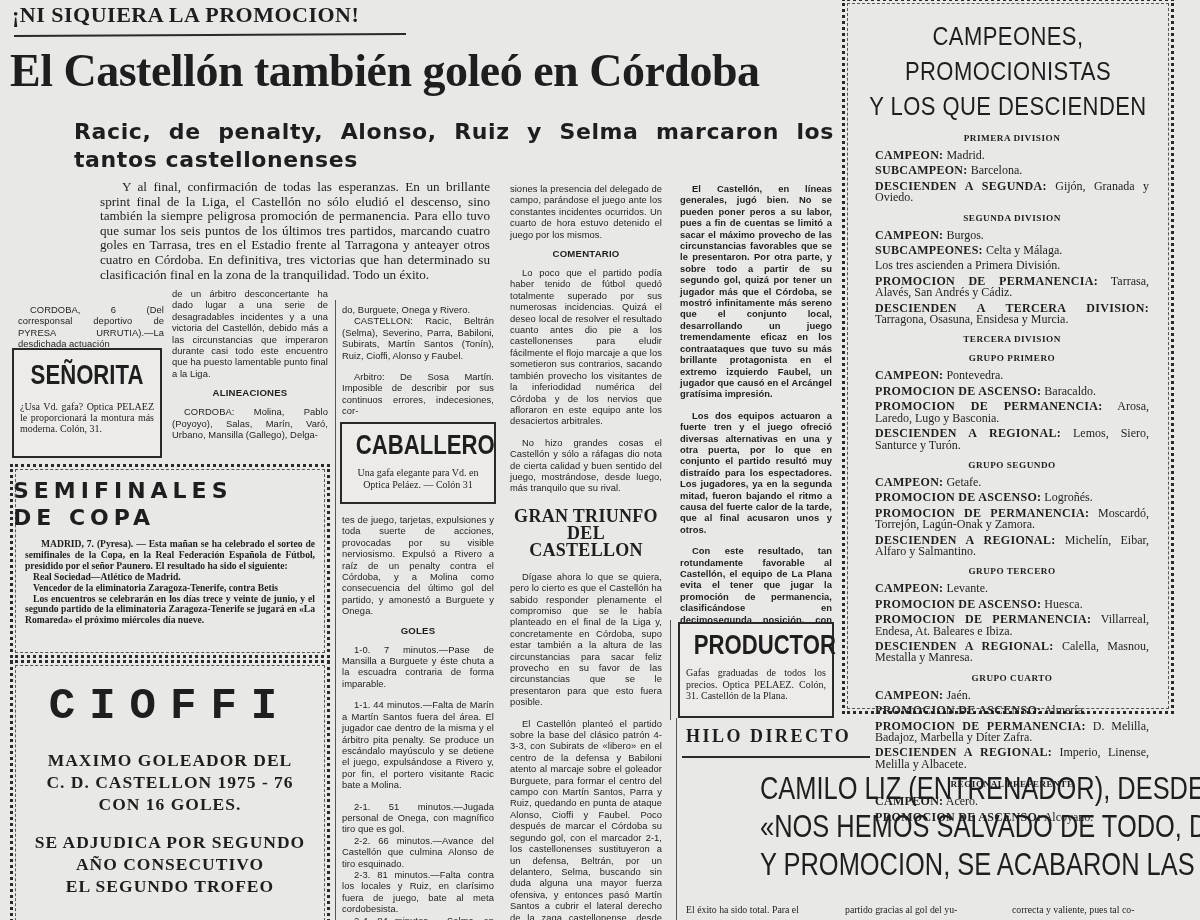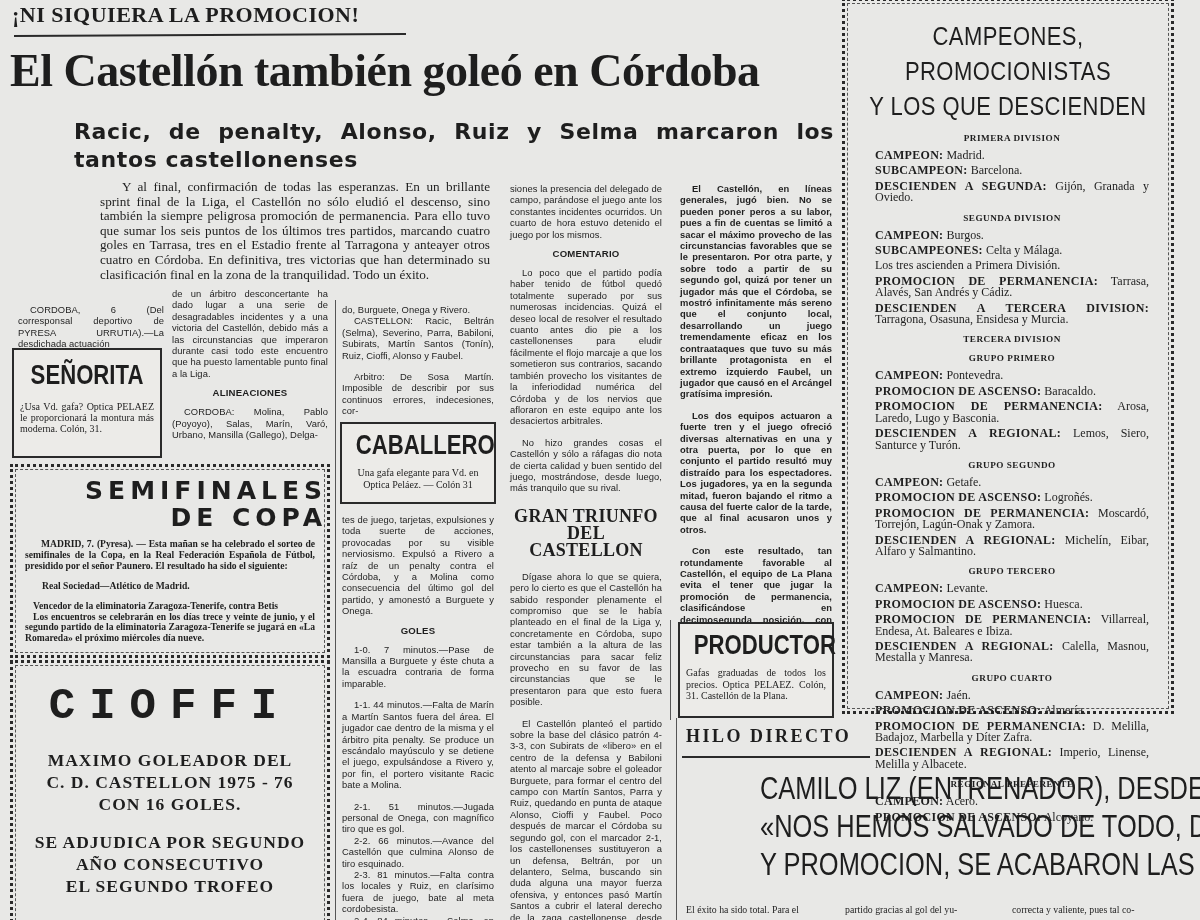--- a/index.html
+++ b/index.html
@@ -44,27 +44,27 @@
   <div class="serif ad-text" style="margin:10px 6px 0 6px;font-size:10px;line-height:11px;text-align:justify;">¿Usa Vd. gafa? Optica PELAEZ le proporcionará la montura más moderna. Colón, 31.</div>
 </div>
 
 <div class="abs" style="left:172px;top:288px;width:156px;">
   <p class="p">de un árbitro desconcertante ha dado lugar a una serie de desagradables incidentes y a una victoria del Castellón, debido más a las circunstancias que imperaron durante casi todo este encuentro que ha puesto lamentable punto final a la Liga.</p>
   <div class="sub">ALINEACIONES</div>
   <p class="p ind">CORDOBA: Molina, Pablo (Poyoyo), Salas, Marín, Varó, Urbano, Mansilla (Gallego), Delga-</p>
 </div>
 
 <div class="abs star-border" style="left:10px;top:464px;width:314px;height:188px;">
-  <div class="serif" style="text-align:right;font-weight:bold;font-size:25px;letter-spacing:5px;margin-top:10px;line-height:27px;font-family:'DejaVu Sans',sans-serif;">
+  <div class="serif" style="text-align:left;font-weight:bold;font-size:22px;letter-spacing:5px;margin-top:10px;line-height:27px;font-family:'DejaVu Sans',sans-serif;">
     <div>SEMIFINALES</div>
     <div>DE COPA</div>
   </div>
   <div class="serif" style="margin:8px 12px 0 12px;font-size:9.6px;line-height:10.9px;text-align:justify;font-weight:bold;">
     <p style="margin:0;text-indent:16px;">MADRID, 7. (Pyresa). — Esta mañan se ha celebrado el sorteo de semifinales de la Copa, en la Real Federación Española de Fútbol, presidido por el señor Paunero. El resultado ha sido el siguiente:</p>
-    <p style="margin:9px;text-indent:8px;">Real Sociedad—Atlético de Madrid.</p>
+    <p style="margin:0;text-indent:8px;">Real Sociedad—Atlético de Madrid.</p>
     <p style="margin:0;text-indent:8px;">Vencedor de la eliminatoria Zaragoza-Tenerife, contra Betis</p>
     <p style="margin:0;text-indent:8px;">Los encuentros se celebrarán en los días trece y veinte de junio, y el segundo partido de la eliminatoria Zaragoza-Tenerife se jugará en «La Romareda» el próximo miércoles día nueve.</p>
   </div>
 </div>
 
 <div class="abs star-border" style="left:10px;top:660px;width:314px;height:270px;">
   <div class="serif" style="text-align:center;font-size:44px;letter-spacing:14px;margin-top:18px;font-weight:bold;font-family:Liberation Mono, monospace;">CIOFFI</div>
   <div class="serif" style="text-align:center;font-weight:bold;font-size:17.5px;line-height:22px;margin-top:18px;letter-spacing:1px;">
     <div>MAXIMO GOLEADOR DEL</div>
     <div>C. D. CASTELLON 1975 - 76</div>

